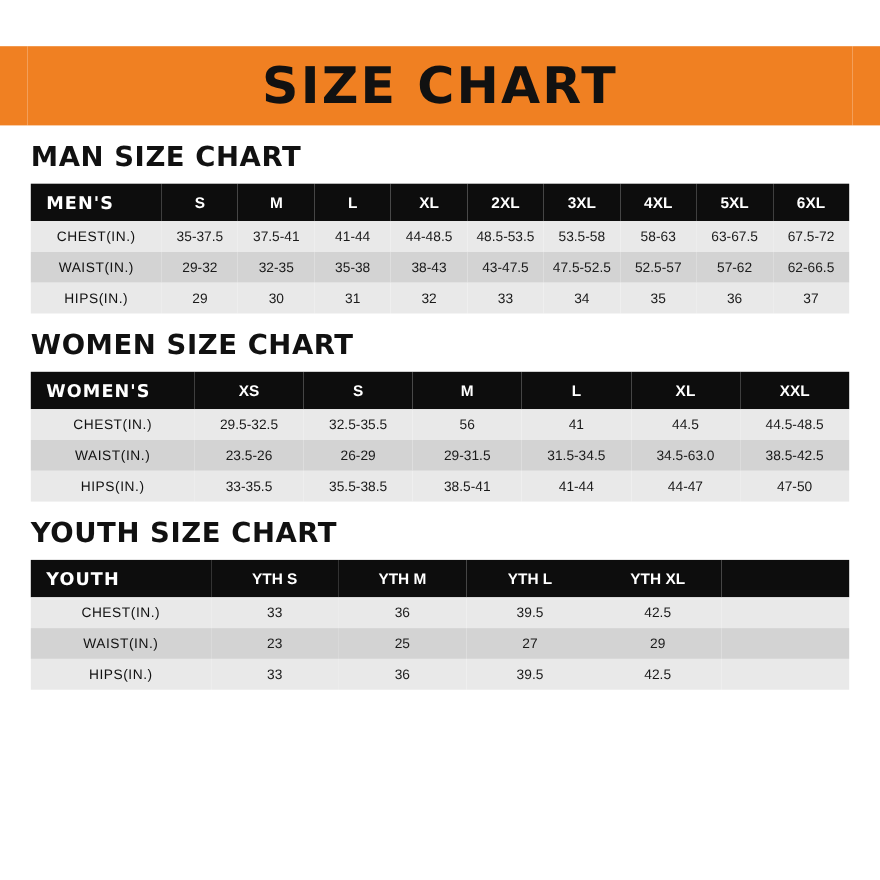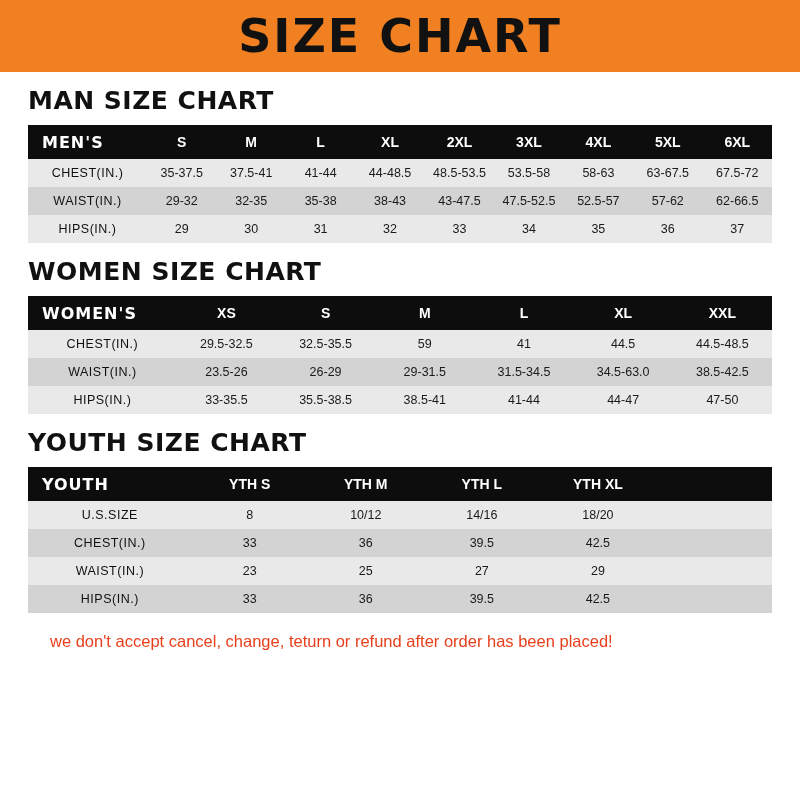--- a/index.html
+++ b/index.html
@@ -12,20 +12,21 @@
     background: #ffffff;
     font-family: "Liberation Sans", sans-serif;
     overflow: hidden;
   }
   .page {
     position: relative;
     width: 800px;
     height: 580px;
     background: #ffffff;
     box-sizing: border-box;
+    margin-top: 42px;
   }
   
   .header-band {
     position: relative;
     height: 72px;
     background: #ffffff;
     display: flex;
     align-items: stretch;
   }
   .band-left {
@@ -229,21 +230,21 @@
             <th>L</th>
             <th>XL</th>
             <th>XXL</th>
           </tr>
         </thead>
         <tbody>
           <tr>
             <td class="label-col">CHEST(IN.)</td>
             <td>29.5-32.5</td>
             <td>32.5-35.5</td>
-            <td>59</td>
+            <td>56</td>
             <td>41</td>
             <td>44.5</td>
             <td>44.5-48.5</td>
           </tr>
           <tr>
             <td class="label-col">WAIST(IN.)</td>
             <td>23.5-26</td>
             <td>26-29</td>
             <td>29-31.5</td>
             <td>31.5-34.5</td>
@@ -279,28 +280,20 @@
             <th class="label-col">YOUTH</th>
             <th>YTH S</th>
             <th>YTH M</th>
             <th>YTH L</th>
             <th>YTH XL</th>
             <th></th>
           </tr>
         </thead>
         <tbody>
           <tr>
-            <td class="label-col">U.S.SIZE</td>
-            <td>8</td>
-            <td>10/12</td>
-            <td>14/16</td>
-            <td>18/20</td>
-            <td></td>
-          </tr>
-          <tr>
             <td class="label-col">CHEST(IN.)</td>
             <td>33</td>
             <td>36</td>
             <td>39.5</td>
             <td>42.5</td>
             <td></td>
           </tr>
           <tr>
             <td class="label-col">WAIST(IN.)</td>
             <td>23</td>
@@ -315,17 +308,16 @@
             <td>36</td>
             <td>39.5</td>
             <td>42.5</td>
             <td></td>
           </tr>
         </tbody>
       </table>
     </div>
 
     <div class="footnote">
-      <span>we don't accept cancel, change, teturn or refund after order has been placed!</span>
     </div>
 
   </div>
 </div>
 
 </body></html>

